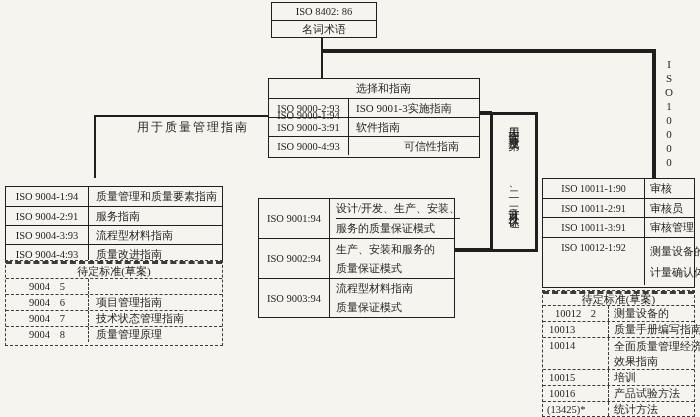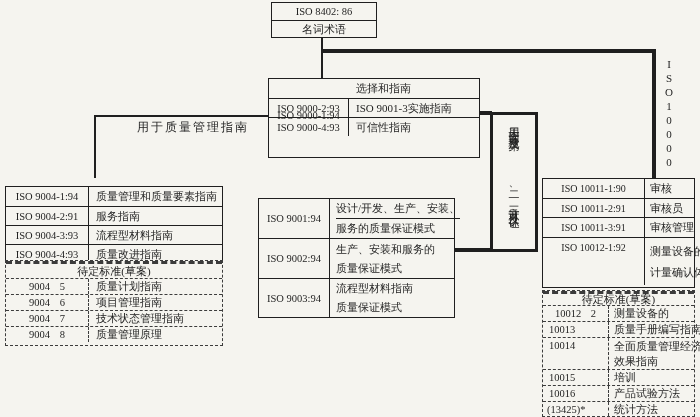--- a/index.html
+++ b/index.html
@@ -73,20 +73,26 @@
           <div>选择和指南</div>
         </div>
     </div>
     <div class="row" style="height:19px;">
       <div class="c1" style="width:80px;">ISO 9000-2:93</div>
       <div class="c2">
           <div>ISO 9001-3实施指南</div>
         </div>
     </div>
     <div class="row" style="height:19px;">
+      <div class="c1" style="width:80px;">ISO 9000-3:91</div>
+      <div class="c2">
+          <div>软件指南</div>
+        </div>
+    </div>
+    <div class="row" style="height:19px;gap:48px;">
       <div class="c1" style="width:80px;">ISO 9000-4:93</div>
       <div class="c2">
           <div>可信性指南</div>
         </div>
     </div>
   </div>
 
   <div class="tbl" style="left:5px;top:178px;width:218px;height:80px;margin-top:8px;">
     <div class="row first" style="height:19px;">
       <div class="c1" style="width:83px;">ISO 9004-1:94</div>
@@ -113,23 +119,20 @@
         </div>
     </div>
   </div>
 
   <div class="tbl dashed" style="left:5px;top:260px;width:218px;height:86px;">
     <div class="row first" style="height:17px;">
       <div class="hdr">待定标准(草案)</div>
     </div>
     <div class="row" style="height:16px;">
       <div class="c1 gapnum" style="width:83px;">9004 5</div>
-      <div class="c2">
-          <div>质量计划指南</div>
-        </div>
     </div>
     <div class="row" style="height:16px;">
       <div class="c1 gapnum" style="width:83px;">9004 6</div>
       <div class="c2">
           <div>项目管理指南</div>
         </div>
     </div>
     <div class="row" style="height:16px;">
       <div class="c1 gapnum" style="width:83px;">9004 7</div>
       <div class="c2">

